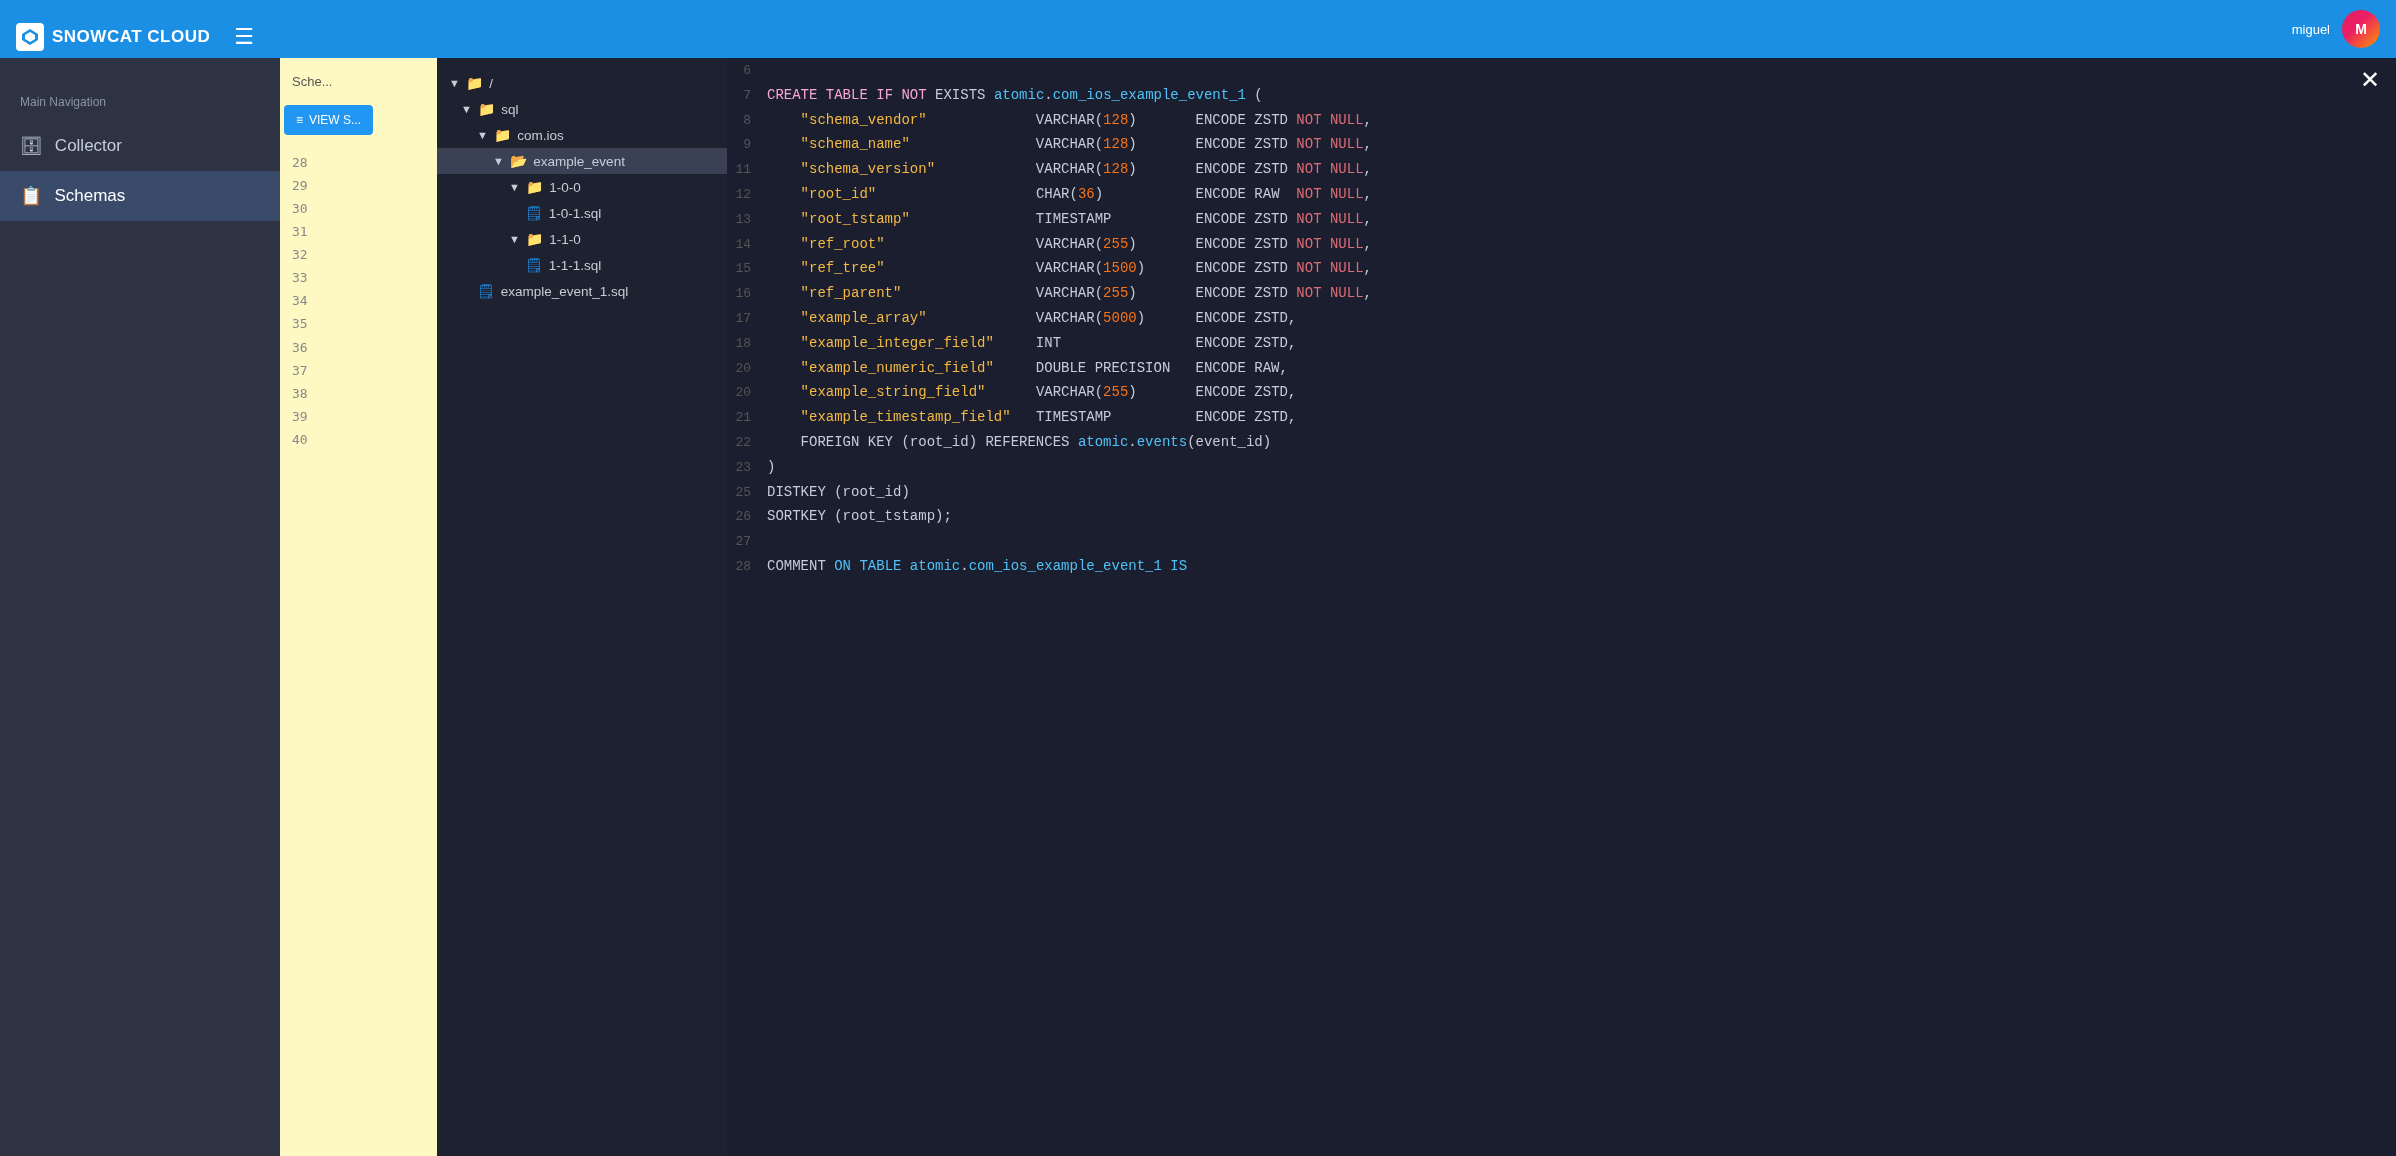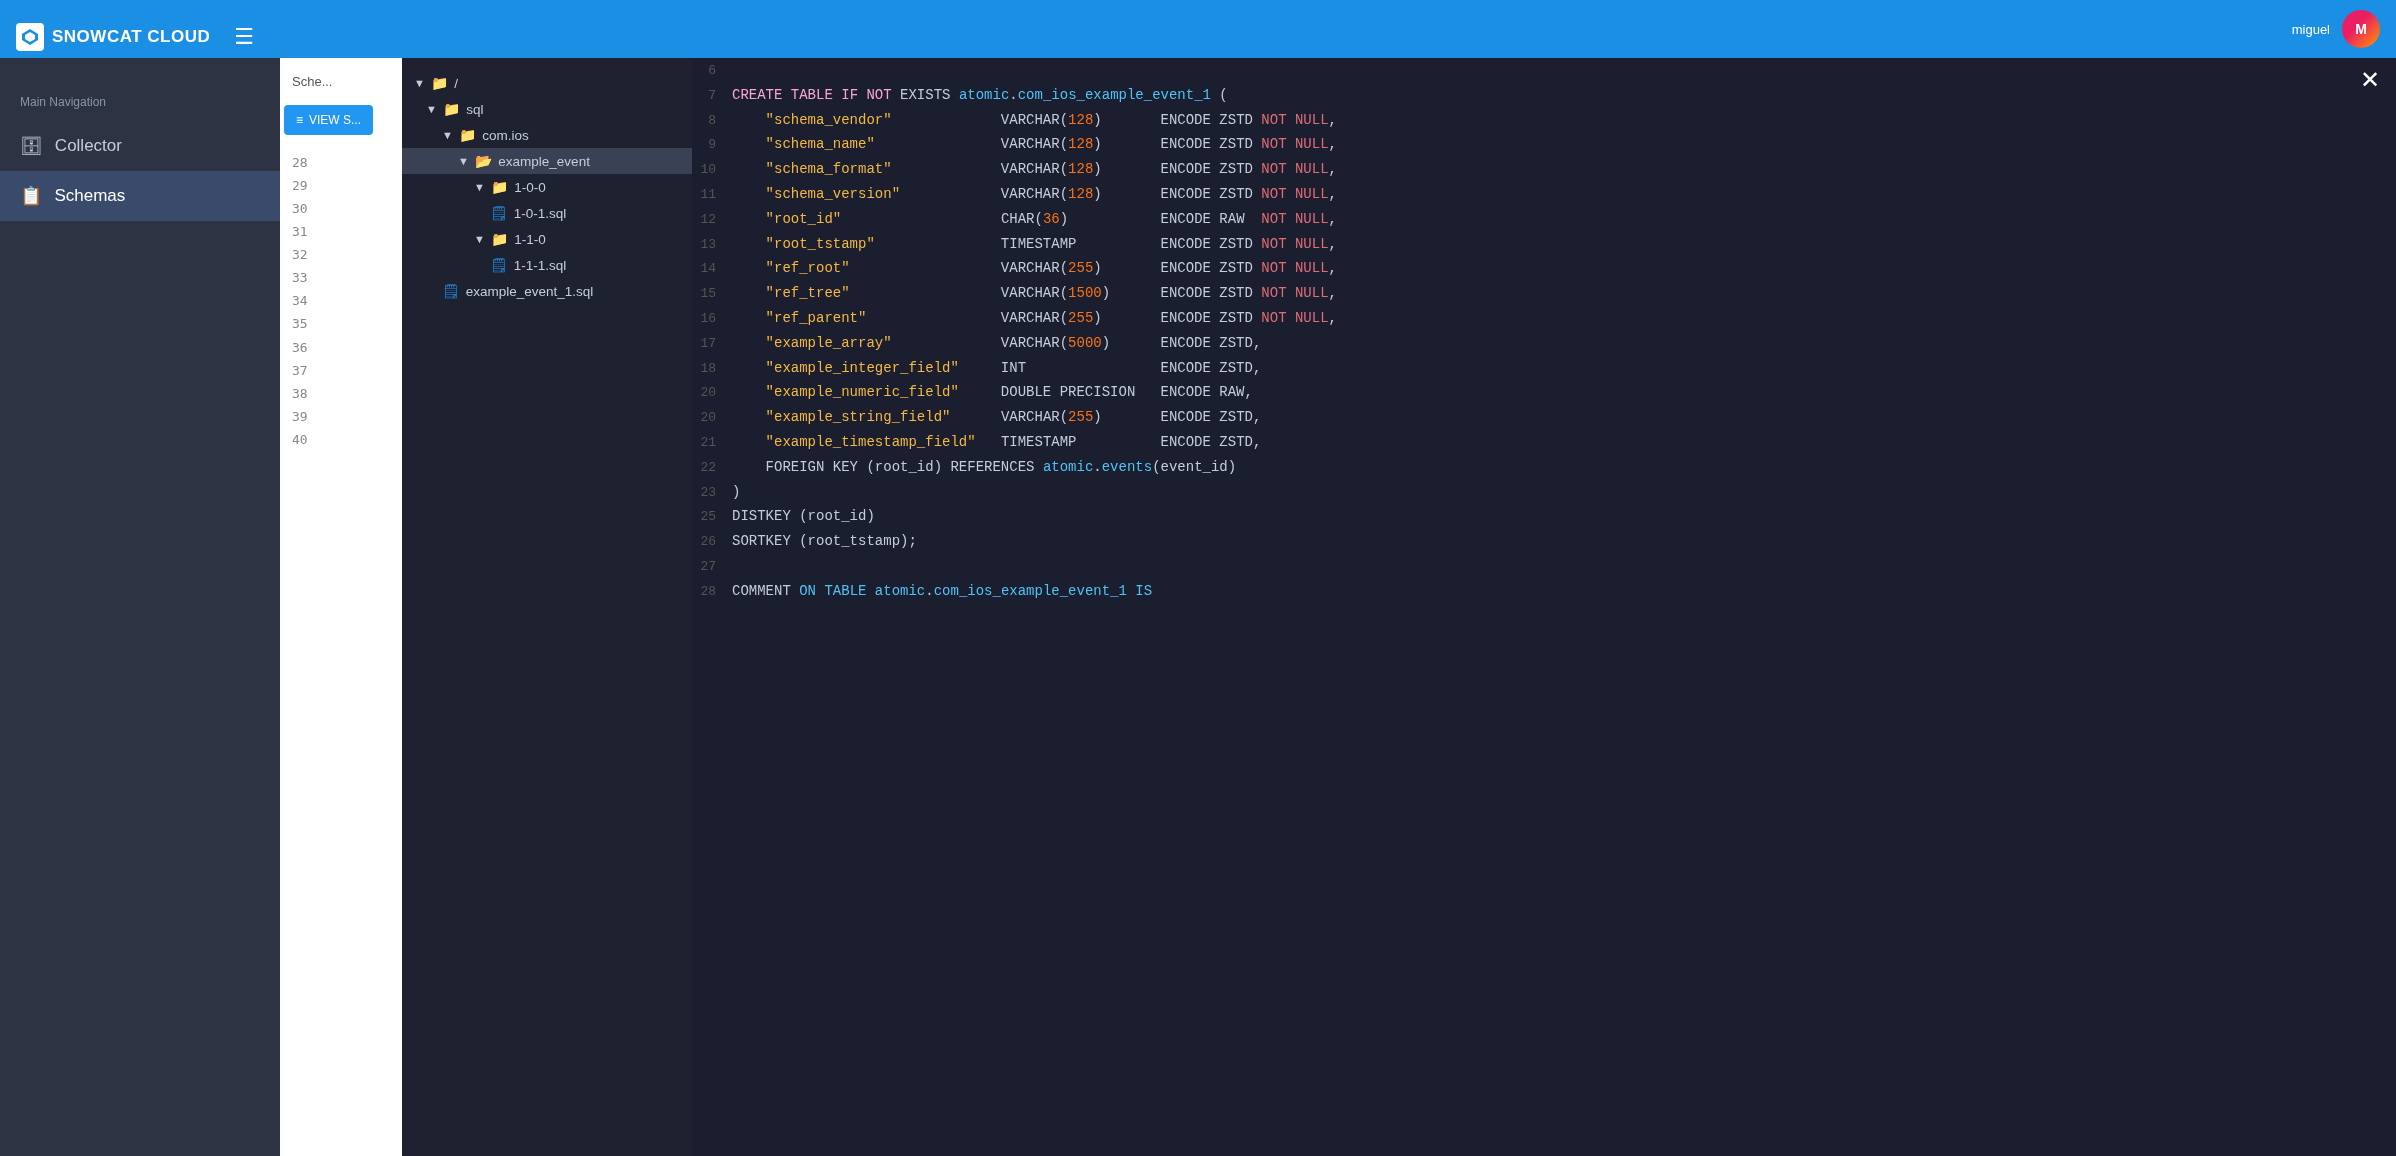--- a/index.html
+++ b/index.html
@@ -101,22 +101,22 @@
       border-radius: 0;
     }
     .sidebar-item.active {
       background: #3a4a6b;
       color: #fff;
     }
     .sidebar-item .icon { font-size: 18px; }
 
     
     .middle-panel {
-      width: 122px;
-      background: #ffffff;
+      width: 157px;
+      background: #fef9c3;
       flex-shrink: 0;
       overflow: hidden;
       position: relative;
     }
     .middle-panel-content {
       padding: 8px 0;
       font-size: 13px;
       color: #555;
     }
     .schema-label {
@@ -366,24 +366,20 @@
     </div>
     <div class="code-line">
       <span class="code-line-num">8</span>
       <span class="code-content">    <span class="str">"schema_vendor"</span>             <span class="type">VARCHAR</span>(<span class="num">128</span>)       <span class="type">ENCODE ZSTD</span> <span class="not-null">NOT NULL</span>,</span>
     </div>
     <div class="code-line">
       <span class="code-line-num">9</span>
       <span class="code-content">    <span class="str">"schema_name"</span>               <span class="type">VARCHAR</span>(<span class="num">128</span>)       <span class="type">ENCODE ZSTD</span> <span class="not-null">NOT NULL</span>,</span>
     </div>
     <div class="code-line">
-      <span class="code-line-num">10</span>
-      <span class="code-content">    <span class="str">"schema_format"</span>             <span class="type">VARCHAR</span>(<span class="num">128</span>)       <span class="type">ENCODE ZSTD</span> <span class="not-null">NOT NULL</span>,</span>
-    </div>
-    <div class="code-line">
       <span class="code-line-num">11</span>
       <span class="code-content">    <span class="str">"schema_version"</span>            <span class="type">VARCHAR</span>(<span class="num">128</span>)       <span class="type">ENCODE ZSTD</span> <span class="not-null">NOT NULL</span>,</span>
     </div>
     <div class="code-line">
       <span class="code-line-num">12</span>
       <span class="code-content">    <span class="str">"root_id"</span>                   <span class="type">CHAR</span>(<span class="num">36</span>)           <span class="type">ENCODE RAW</span>  <span class="not-null">NOT NULL</span>,</span>
     </div>
     <div class="code-line">
       <span class="code-line-num">13</span>
       <span class="code-content">    <span class="str">"root_tstamp"</span>               <span class="type">TIMESTAMP</span>          <span class="type">ENCODE ZSTD</span> <span class="not-null">NOT NULL</span>,</span>

